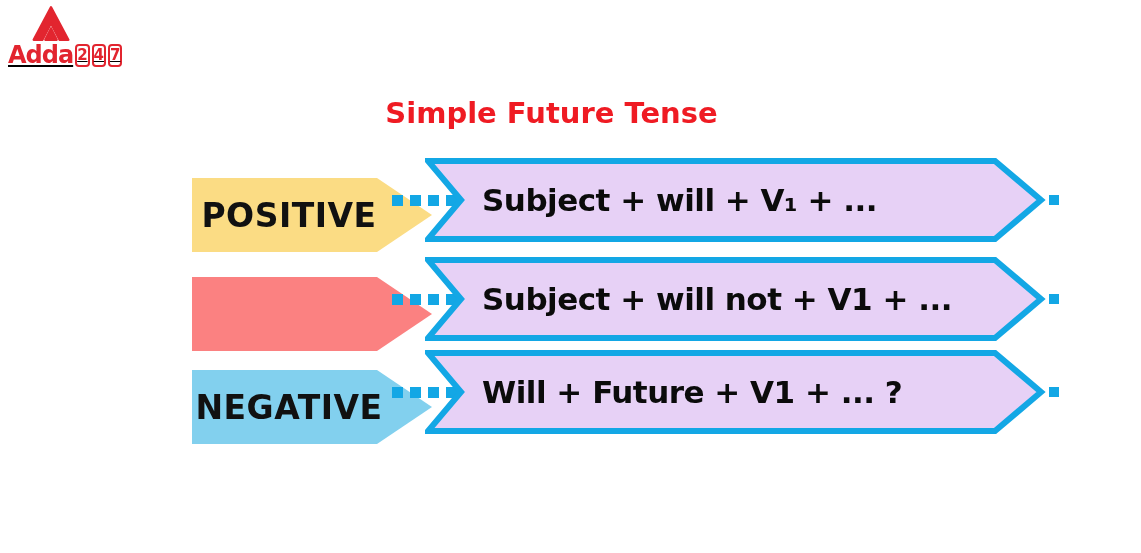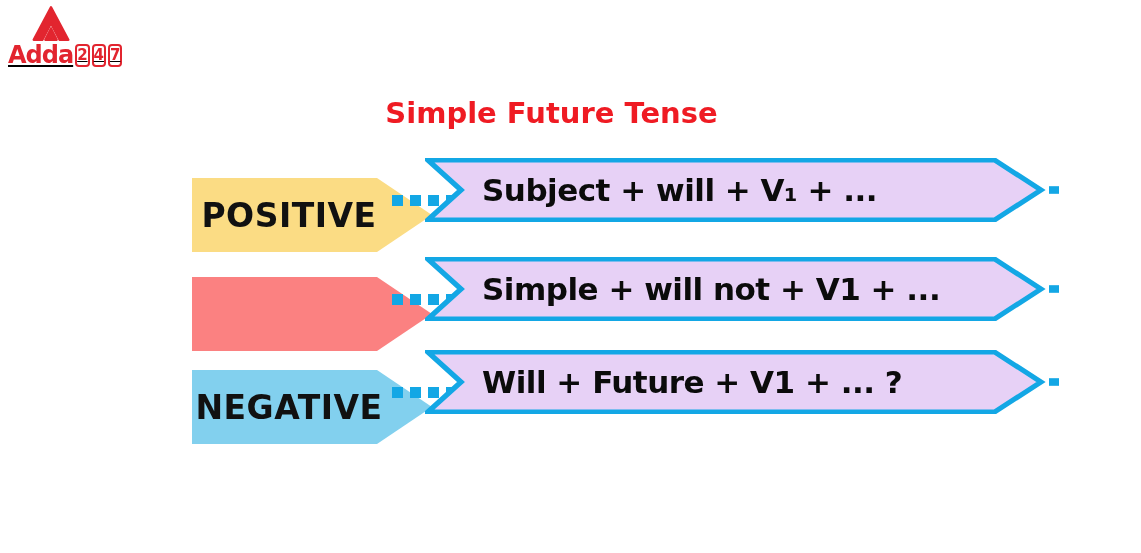--- a/index.html
+++ b/index.html
@@ -65,21 +65,21 @@
     font-size: 33px;
     font-weight: bold;
     color: var(--label-text-color);
     letter-spacing: 0.5px;
     white-space: nowrap;
   }
 
   .dots { position: absolute; left: 392px; top: 37px; display: flex; gap: 7px; }
   .dots i { display: block; width: 11px; height: 11px; background: var(--connector-color); }
 
-  .banner { position: absolute; left: 425px; top: 0; width: 645px; height: 64px; }
+  .banner { position: absolute; left: 425px; top: 0; width: 645px; height: 84px; }
   .banner svg { position: absolute; left: 0; top: 0; width: 100%; height: 100%; }
   .banner .ribbon {
     stroke: var(--banner-border);
     stroke-width: 6;
     stroke-linejoin: miter;
   }
   .banner .nub { fill: var(--banner-border); }
   .banner-text {
     position: absolute; left: 57px; top: 0; bottom: 0;
     display: flex; align-items: center;
@@ -142,21 +142,21 @@
       <i></i>
         <i></i>
         <i></i>
         <i></i>
     </div>
     <div class="banner">
       <svg viewBox="0 0 645 84" preserveAspectRatio="none">
         <polygon class="ribbon" points="3,3 570,3 616,42 570,81 3,81 36,42" fill="#E7D1F6"></polygon>
         <rect class="nub" x="624" y="37" width="10" height="10"></rect>
       </svg>
-      <span class="banner-text">Simple + will not + V1 + ...</span>
+      <span class="banner-text">Subject + will not + V1 + ...</span>
     </div>
   </div>
 
   <div class="row" style="top:350px">
     <div class="tag">
       <svg viewBox="0 0 240 74" preserveAspectRatio="none">
         <polygon points="0,0 185,0 240,37 185,74 0,74" fill="#82D0EE"></polygon>
       </svg>
       <span class="tag-text">NEGATIVE</span>
     </div>

